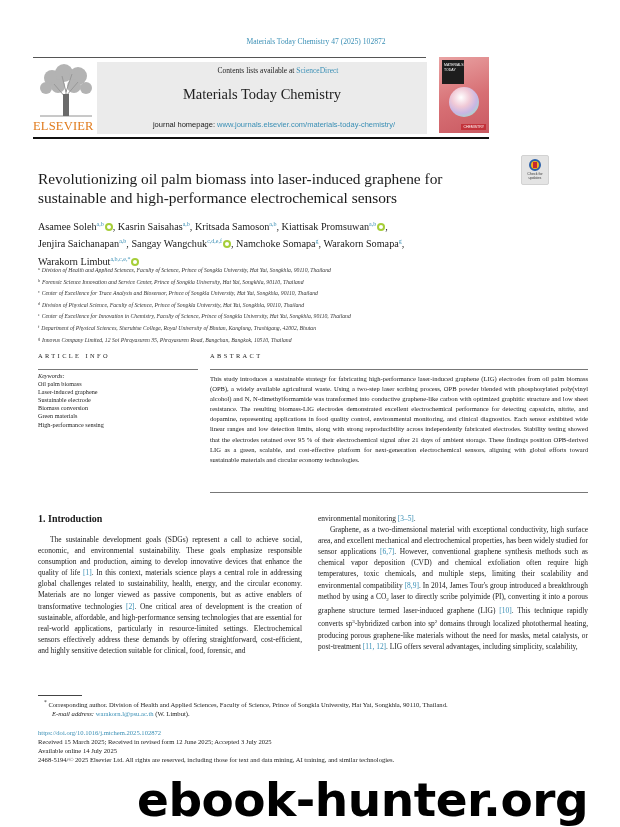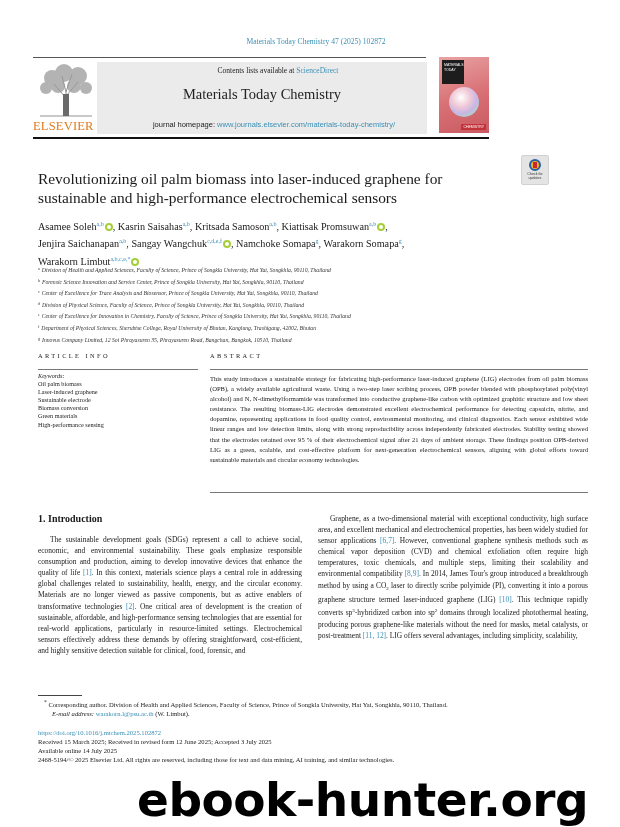--- a/index.html
+++ b/index.html
@@ -167,20 +167,21 @@
 <div class="abs abstract">This study introduces a sustainable strategy for fabricating high-performance laser-induced graphene (LIG) electrodes from oil palm biomass (OPB), a widely available agricultural waste. Using a two-step laser scribing process, OPB powder blended with phosphorylated poly(vinyl alcohol) and N, N-dimethylformamide was transformed into conductive graphene-like carbon with optimized graphitic structure and low sheet resistance. The resulting biomass-LIG electrodes demonstrated excellent electrochemical performance for detecting capsaicin, nitrite, and dopamine, representing applications in food quality control, environmental monitoring, and clinical diagnostics. Each sensor exhibited wide linear ranges and low detection limits, along with strong reproducibility across independently fabricated electrodes. Stability testing showed that the electrodes retained over 95 % of their electrochemical signal after 21 days of ambient storage. These findings position OPB-derived LIG as a green, scalable, and cost-effective platform for next-generation electrochemical sensors, aligning with global efforts toward sustainable materials and circular economy technologies.</div>
 <div class="abs abs-bottom-rule"></div>
 
 <div class="abs col intro-head">1.  Introduction</div>
 
 <div class="abs col col-left">
   <p><span>The sustainable development goals (SDGs) represent a call to achieve social, economic, and environmental sustainability. These goals emphasize responsible consumption and production, aiming to develop innovative devices that enhance the quality of life </span><span class="ref">[1]</span><span>. In this context, materials science plays a central role in addressing global challenges related to sustainability, health, energy, and the circular economy. Materials are no longer viewed as passive components, but as active enablers of transformative technologies </span><span class="ref">[2]</span><span>. One critical area of development is the creation of sustainable, affordable, and high-performance sensing technologies that are essential for real-world applications, particularly in resource-limited settings. Electrochemical sensors effectively address these demands by offering straightforward, cost-efficient, and highly sensitive detection suitable for clinical, food, forensic, and</span></p>
 </div>
 
 <div class="abs col col-right">
+  <p class="noindent"><span>environmental monitoring </span><span class="ref">[3–5]</span><span>.</span></p>
   <p><span>Graphene, as a two-dimensional material with exceptional conductivity, high surface area, and excellent mechanical and electrochemical properties, has been widely studied for sensor applications </span><span class="ref">[6,7]</span><span>. However, conventional graphene synthesis methods such as chemical vapor deposition (CVD) and chemical exfoliation often require high temperatures, toxic chemicals, and multiple steps, limiting their scalability and environmental compatibility </span><span class="ref">[8,9]</span><span>. In 2014, James Tour's group introduced a breakthrough method by using a CO</span><sub class="s">2</sub><span> laser to directly scribe polyimide (PI), converting it into a porous graphene structure termed laser-induced graphene (LIG) </span><span class="ref">[10]</span><span>. This technique rapidly converts sp</span><sup class="s">3</sup><span>-hybridized carbon into sp</span><sup class="s">2</sup><span> domains through localized photothermal heating, producing porous graphene-like materials without the need for masks, metal catalysts, or post-treatment </span><span class="ref">[11, 12]</span><span>. LIG offers several advantages, including simplicity, scalability,</span></p>
 </div>
 
 <div class="abs fn-rule"></div>
 <div class="abs footnote">
   <div style="padding-left:6px"><sup>*</sup> <span>Corresponding author. Division of Health and Applied Sciences, Faculty of Science, Prince of Songkla University, Hat Yai, Songkhla, 90110, Thailand.</span></div>
   <div class="fn-indent"><span class="em">E-mail address: </span><span class="link">warakorn.l@psu.ac.th</span><span> (W. Limbut).</span></div>
 </div>
 
 <div class="abs pubinfo">

